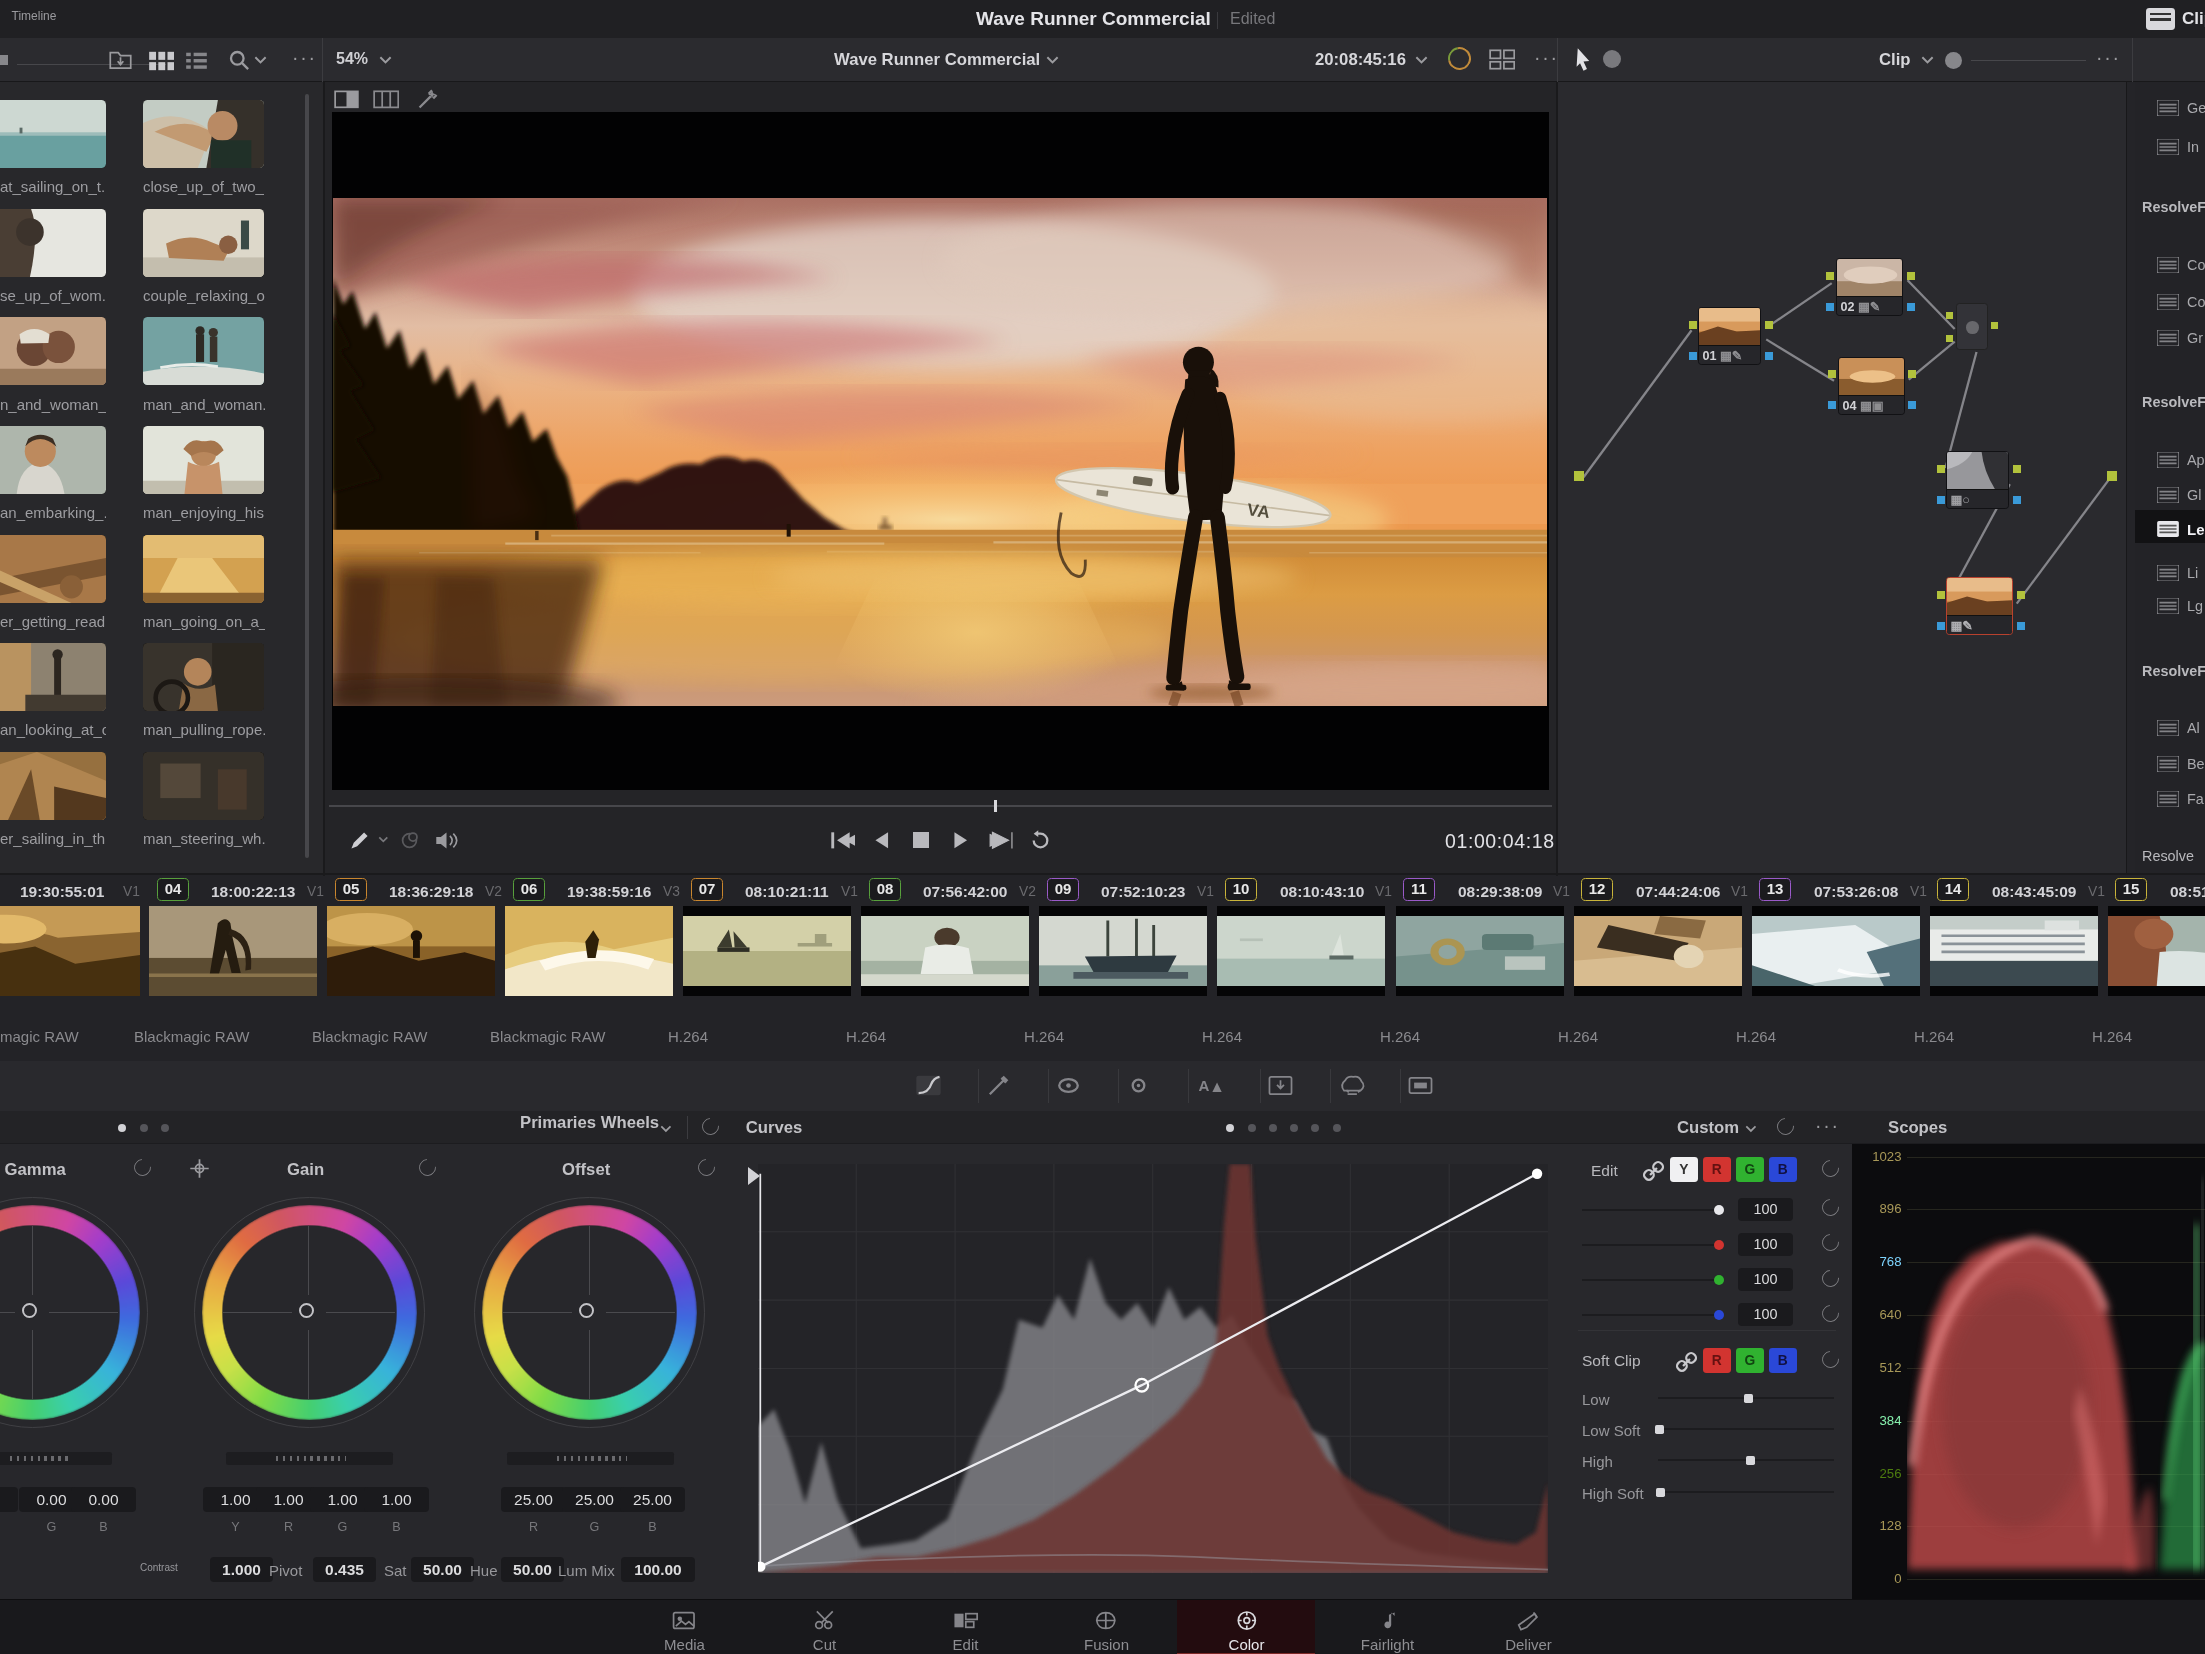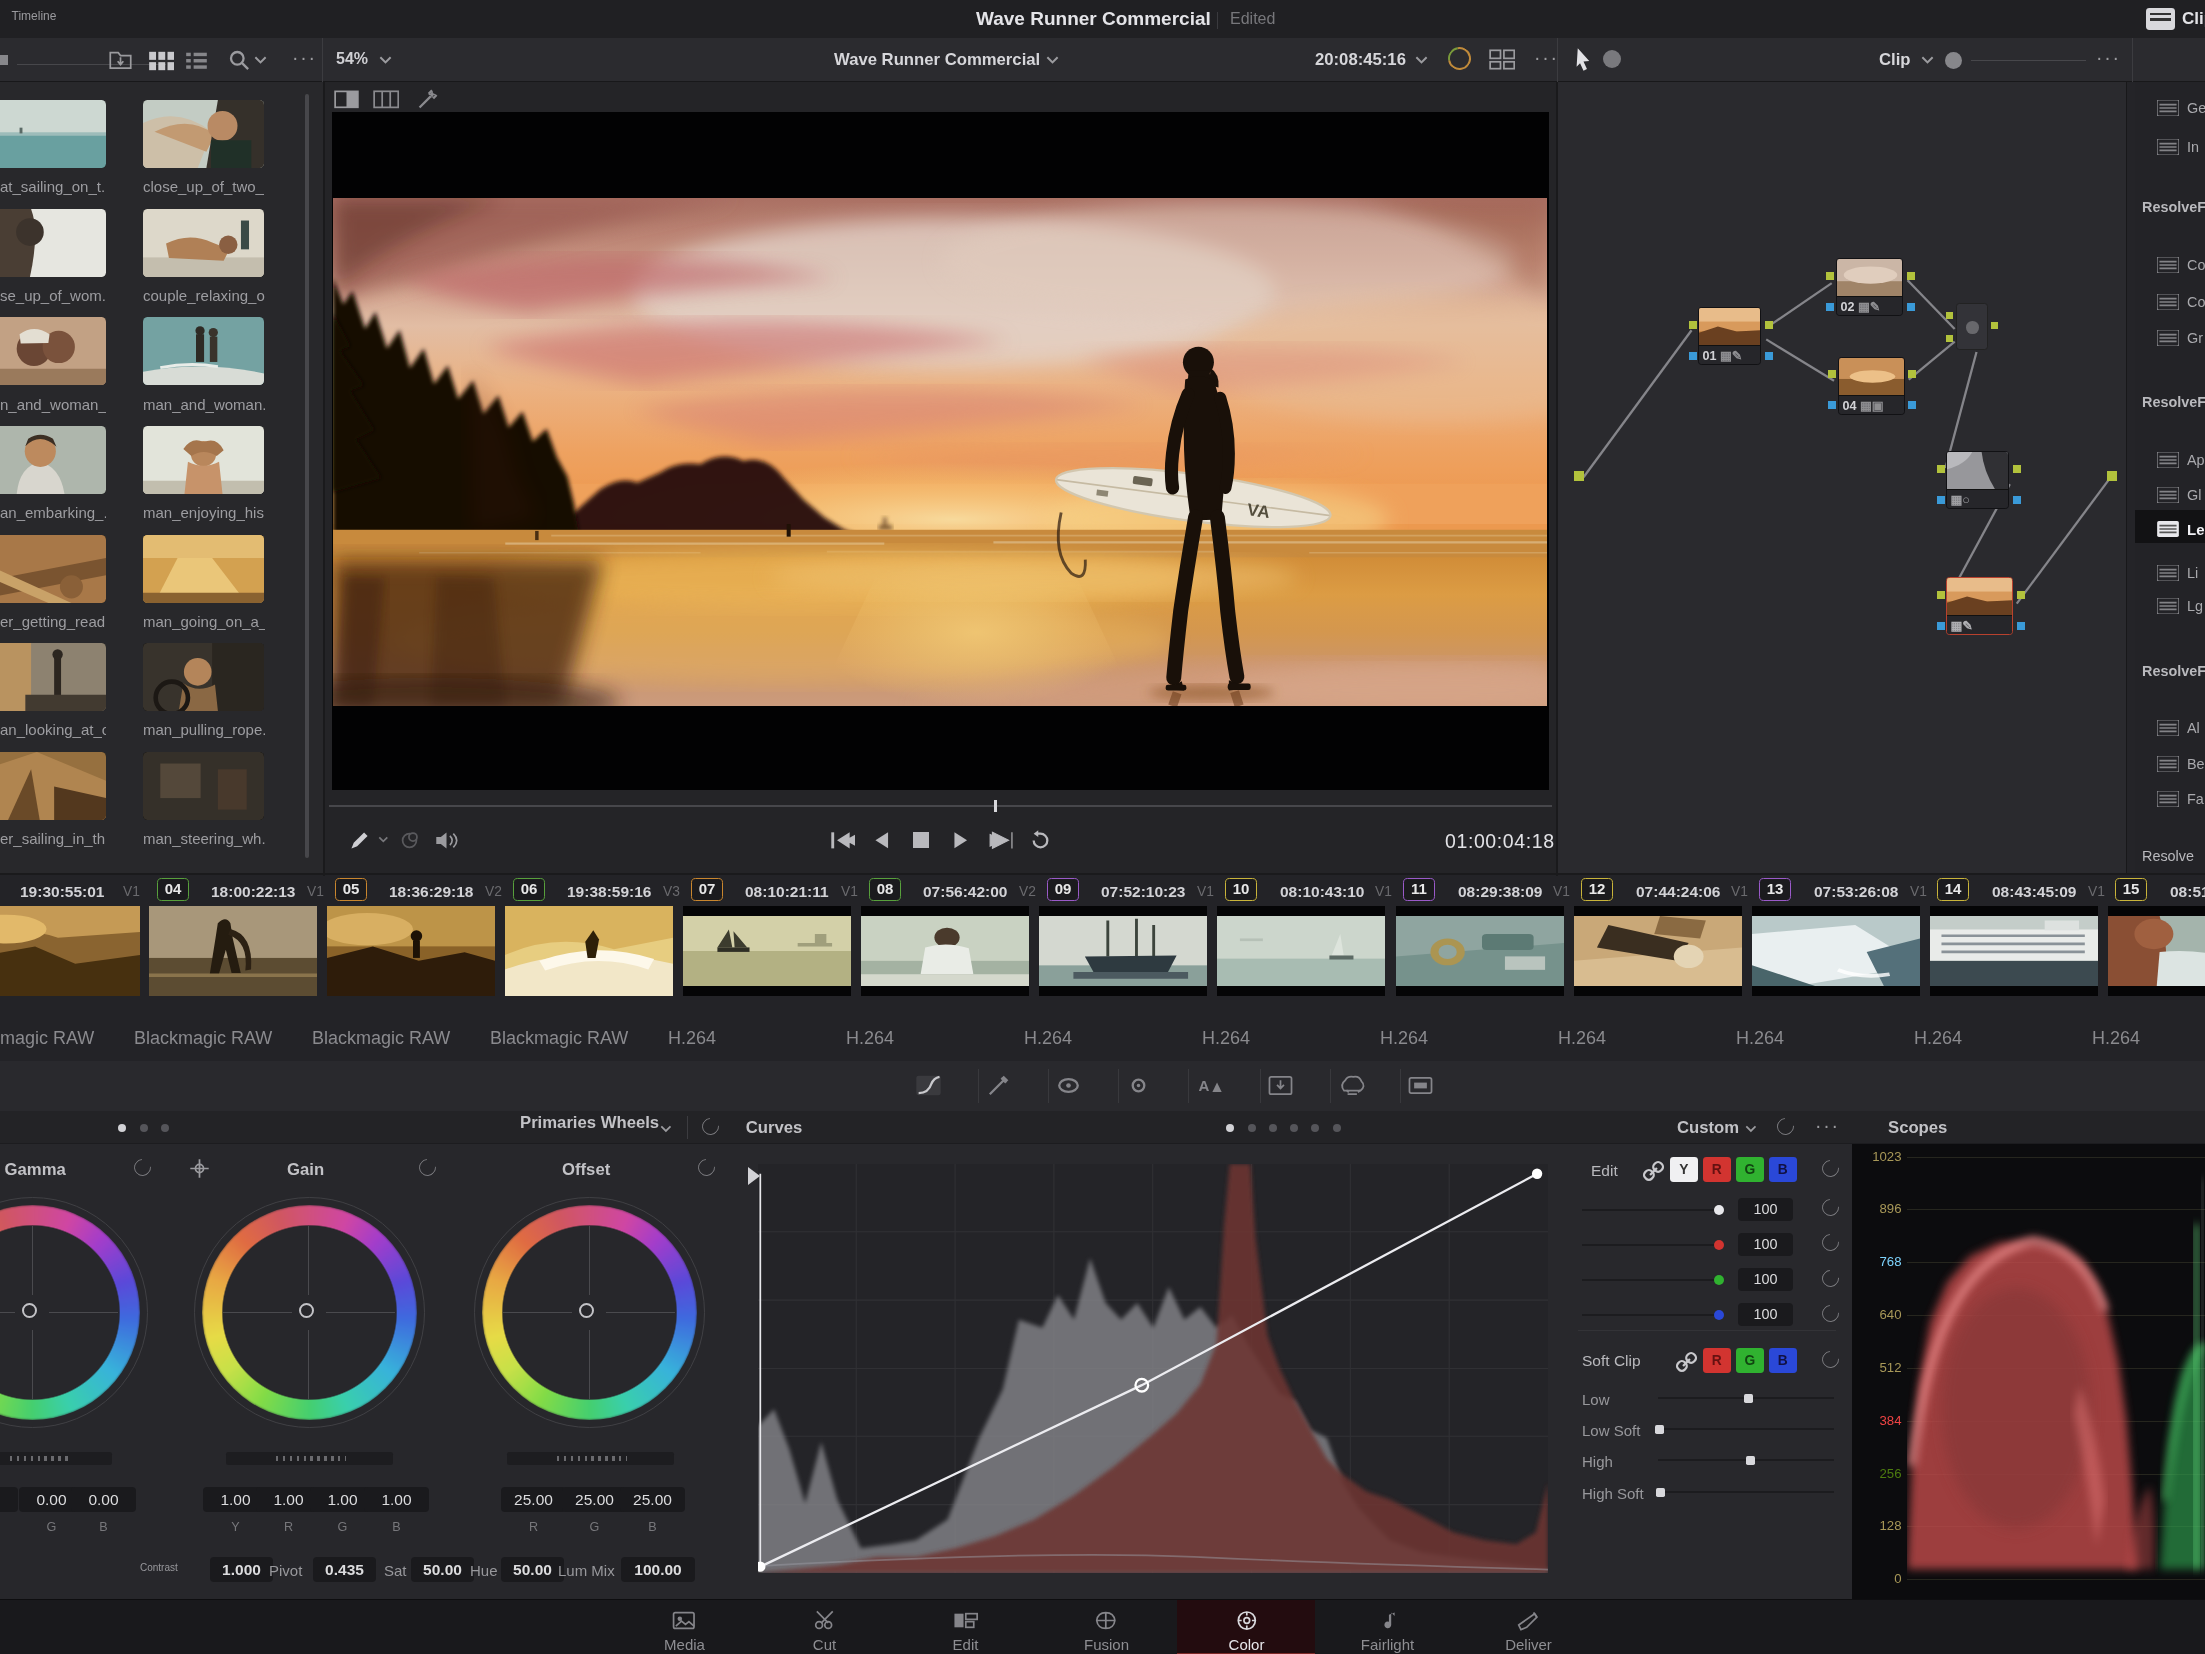--- a/index.html
+++ b/index.html
@@ -5,21 +5,21 @@
   font-family:"Liberation Sans",sans-serif;color:#c8c8c8;}
 .abs{position:absolute}
 .ic{position:absolute;color:#9b9b9f}
 svg{display:block}
 .thumb{position:absolute;border-radius:4.6px;overflow:hidden;background:#000}
 .tlab{position:absolute;font-size:15px;color:#9d9da1;white-space:nowrap;overflow:hidden}
 .badge{position:absolute;width:32px;height:23px;border-radius:4.6px;border:1.7px solid;
   color:#e8e8e8;font-size:15px;font-weight:bold;text-align:center;line-height:20.7px;background:rgba(20,20,22,.5)}
 .tc{position:absolute;font-size:15.5px;font-weight:bold;color:#d2d2d6;white-space:nowrap}
 .vlab{position:absolute;font-size:13.8px;color:#6a6a6e}
-.clab{position:absolute;font-size:18px;color:#8a8a8e;white-space:nowrap}
+.clab{position:absolute;font-size:15px;color:#8a8a8e;white-space:nowrap}
 .hdr{font-size:16.7px;color:#c2c2c6}
 .vbox{position:absolute;height:25px;background:#1a1a1d;border-radius:4px;color:#dcdcde;
   font-size:15.5px;text-align:center}
 .rst{position:absolute;width:17px;height:17px;border:1.7px solid #8a8a8e;border-radius:50%;border-top-color:transparent;transform:rotate(40deg);opacity:.8}
 .dot{position:absolute;width:8px;height:8px;border-radius:50%}
 .sep{position:absolute;background:#3c3c40;width:1.1px}
 </style></head><body>
 <div class="abs" style="left:0;top:0;width:2205px;height:38px;background:#202023">
     <div class="abs" style="left:11.5px;top:9.2px;font-size:12px;color:#9a9a9e">Timeline</div>
     <div class="abs" style="left:976px;top:8px;font-size:19px;font-weight:bold;color:#e4e4e8">Wave Runner Commercial</div>
@@ -935,21 +935,21 @@
       <div class="abs" style="left:11.5px;top:4.6px;width:38px;text-align:right;font-size:13.2px;color:#a89858">1023</div>
       <div class="abs" style="left:55px;top:12.6px;width:299px;height:1.1px;background:#26261e"></div>
       <div class="abs" style="left:11.5px;top:57px;width:38px;text-align:right;font-size:13.2px;color:#a89858">896</div>
       <div class="abs" style="left:55px;top:65px;width:299px;height:1.1px;background:#26261e"></div>
       <div class="abs" style="left:11.5px;top:110px;width:38px;text-align:right;font-size:13.2px;color:#7dd3fc">768</div>
       <div class="abs" style="left:55px;top:118px;width:299px;height:1.1px;background:#26261e"></div>
       <div class="abs" style="left:11.5px;top:163px;width:38px;text-align:right;font-size:13.2px;color:#a89858">640</div>
       <div class="abs" style="left:55px;top:171px;width:299px;height:1.1px;background:#26261e"></div>
       <div class="abs" style="left:11.5px;top:216px;width:38px;text-align:right;font-size:13.2px;color:#a89858">512</div>
       <div class="abs" style="left:55px;top:224px;width:299px;height:1.1px;background:#26261e"></div>
-      <div class="abs" style="left:11.5px;top:269px;width:38px;text-align:right;font-size:13.2px;color:#ef4444">384</div>
+      <div class="abs" style="left:11.5px;top:269px;width:38px;text-align:right;font-size:13.2px;color:#86efac">384</div>
       <div class="abs" style="left:55px;top:277px;width:299px;height:1.1px;background:#26261e"></div>
       <div class="abs" style="left:11.5px;top:322px;width:38px;text-align:right;font-size:13.2px;color:#4d7c0f">256</div>
       <div class="abs" style="left:55px;top:330px;width:299px;height:1.1px;background:#26261e"></div>
       <div class="abs" style="left:11.5px;top:374px;width:38px;text-align:right;font-size:13.2px;color:#a89858">128</div>
       <div class="abs" style="left:55px;top:382px;width:299px;height:1.1px;background:#26261e"></div>
       <div class="abs" style="left:11.5px;top:427px;width:38px;text-align:right;font-size:13.2px;color:#a89858">0</div>
       <div class="abs" style="left:55px;top:435px;width:299px;height:1.1px;background:#26261e"></div>
       <svg class="abs" style="left:55px;top:0" width="299" height="455" viewBox="0 0 520 792">
         <defs>
           <filter id="sb">

